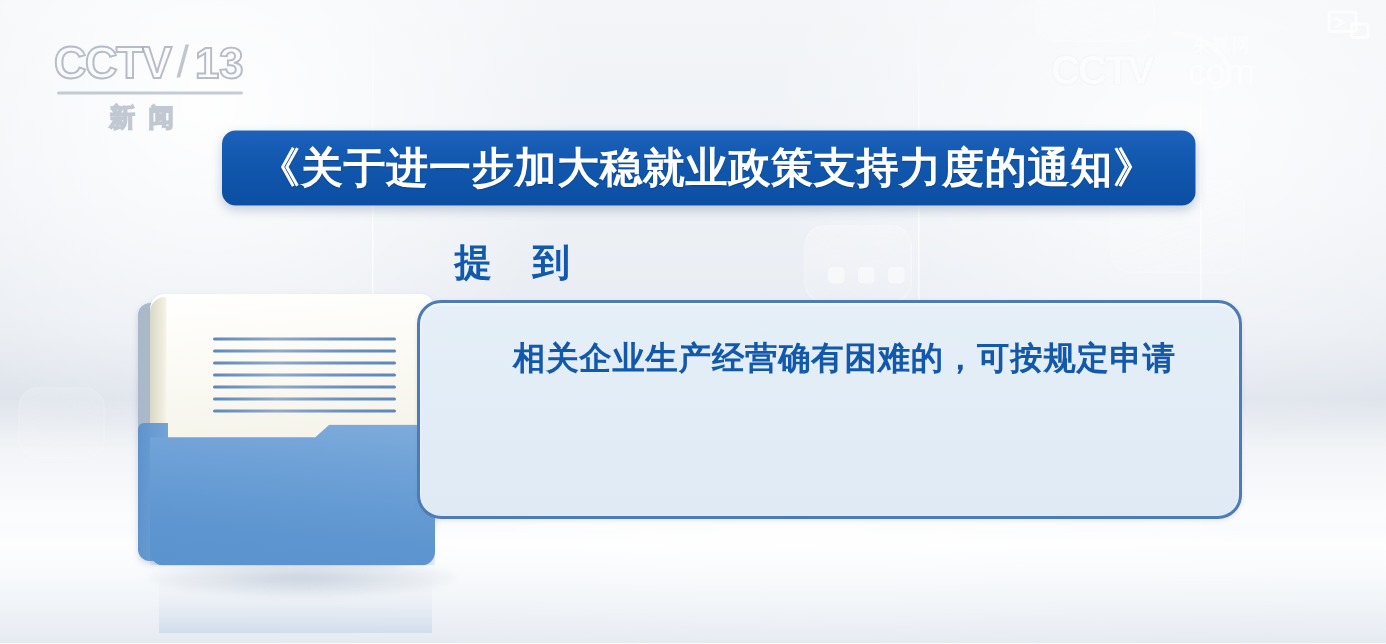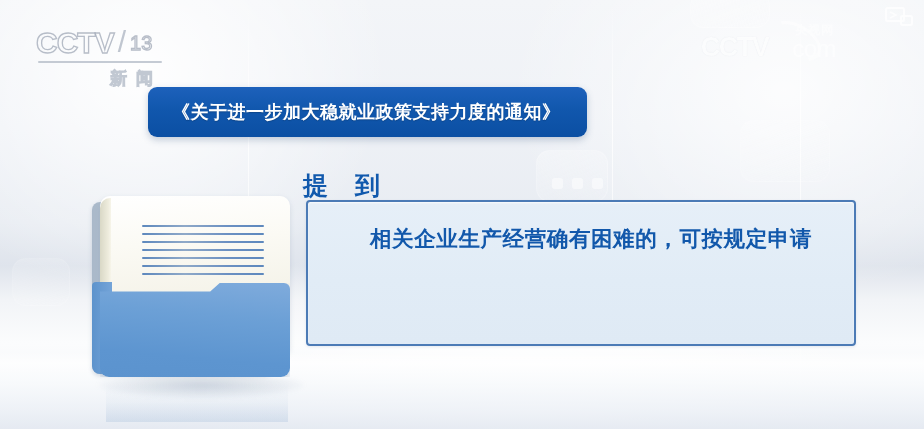--- a/index.html
+++ b/index.html
@@ -115,35 +115,35 @@
     text-stroke: 1.3px rgba(170,178,190,0.85);
   }
   #cctv13 .slash {
     font-size: 30px;
     font-weight: 300;
     color: rgba(176,184,196,0.8);
     line-height: 1;
     transform: translateY(-1px);
   }
   #cctv13 .num {
-    font-size: 20px;
-    font-weight: normal;
+    font-size: 29px;
+    font-weight: bold;
     line-height: 1;
     color: transparent;
     -webkit-text-stroke: 1.3px rgba(170,178,190,0.85);
     text-stroke: 1.3px rgba(170,178,190,0.85);
   }
   #cctv13 .rule {
     height: 1.5px;
     margin: 3px 0 4px 2px;
     background: rgba(178,186,198,0.75);
     border-radius: 1px;
   }
   #cctv13 .row2 {
-    text-align: right;
+    text-align: center;
     font-size: 17px;
     letter-spacing: 9px;
     font-weight: bold;
     color: transparent;
     -webkit-text-stroke: 1px rgba(182,190,202,0.85);
     text-stroke: 1px rgba(182,190,202,0.85);
   }
 
   
   #watermark {
@@ -210,47 +210,47 @@
     left: 148px; top: 87px;
     height: 50px;
     padding: 0 26px 0 24px;
     display: flex;
     align-items: center;
     border-radius: 9px;
     background: linear-gradient(180deg, #1d61bb 0%, #1157ad 45%, #0b4fa3 100%);
     box-shadow: 0 3px 7px rgba(60,90,130,0.28);
   }
   #title-banner .title-text {
-    font-size: 18px;
+    font-size: 28px;
     font-weight: bold;
     color: #ffffff;
     letter-spacing: 0.5px;
     white-space: nowrap;
     text-shadow: 0 1px 1px rgba(0,0,0,0.18);
     text-align: center;
   }
 
   
   #mention-label {
     position: absolute;
-    left: 303px; top: 169px;
+    left: 303px; top: 158px;
     font-size: 25px;
     font-weight: bold;
     color: #1159ad;
     letter-spacing: 10px;
     white-space: nowrap;
   }
 
   
   #quote-box {
     position: absolute;
-    left: 306px; top: 200px;
+    left: 278px; top: 200px;
     width: 550px; height: 146px;
     border: 2px solid #4c7bb6;
-    border-radius: 4px;
+    border-radius: 16px;
     background: linear-gradient(180deg, #e6eff8 0%, #e1ecf6 55%, #dfeaf5 100%);
     box-shadow: inset 0 1px 2px rgba(255,255,255,0.8), 0 1px 3px rgba(120,145,175,0.18);
     padding: 18px 22px 0 18px;
     overflow: hidden;
   }
   #quote-box .quote-line {
     font-size: 21.5px;
     font-weight: bold;
     color: #1258ab;
     line-height: 38px;

